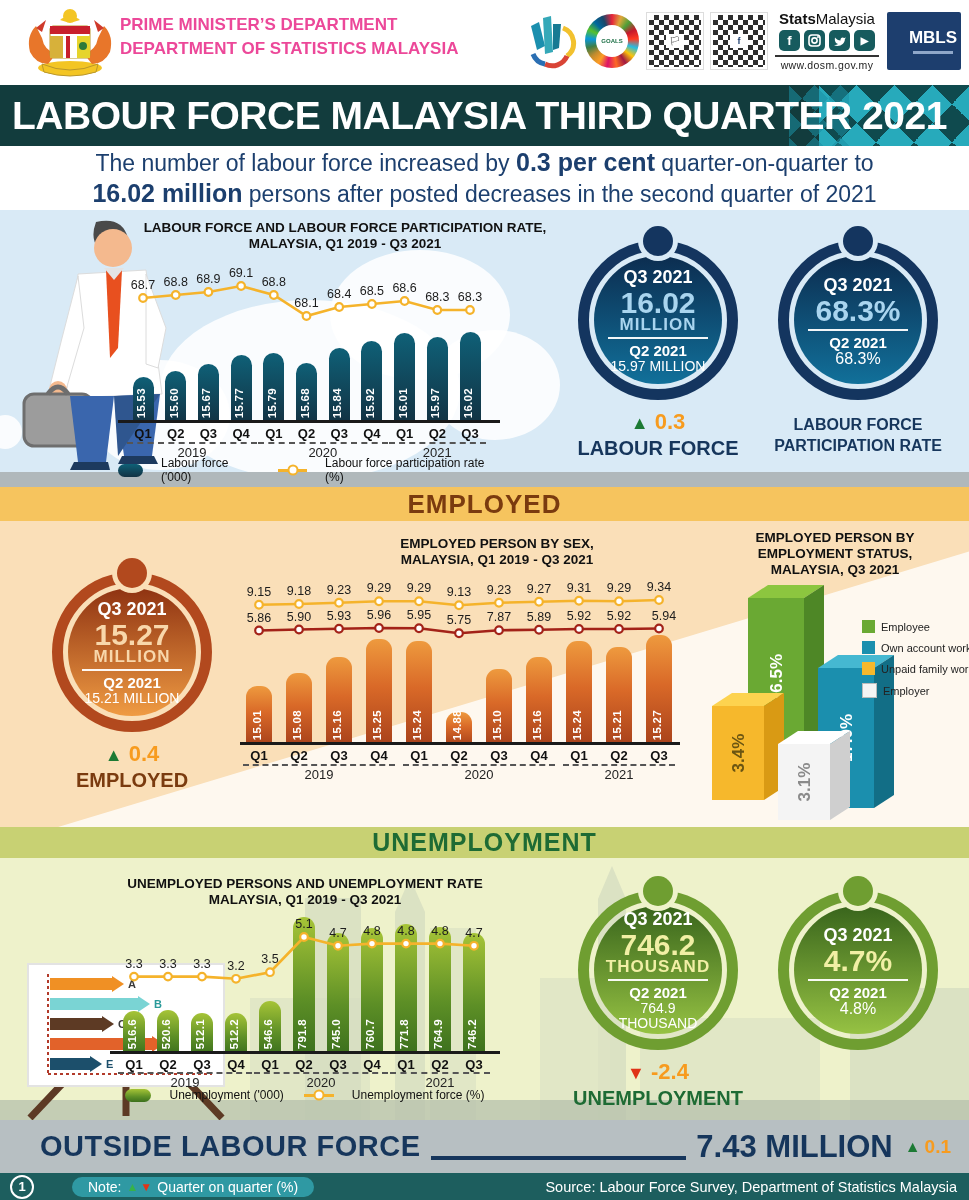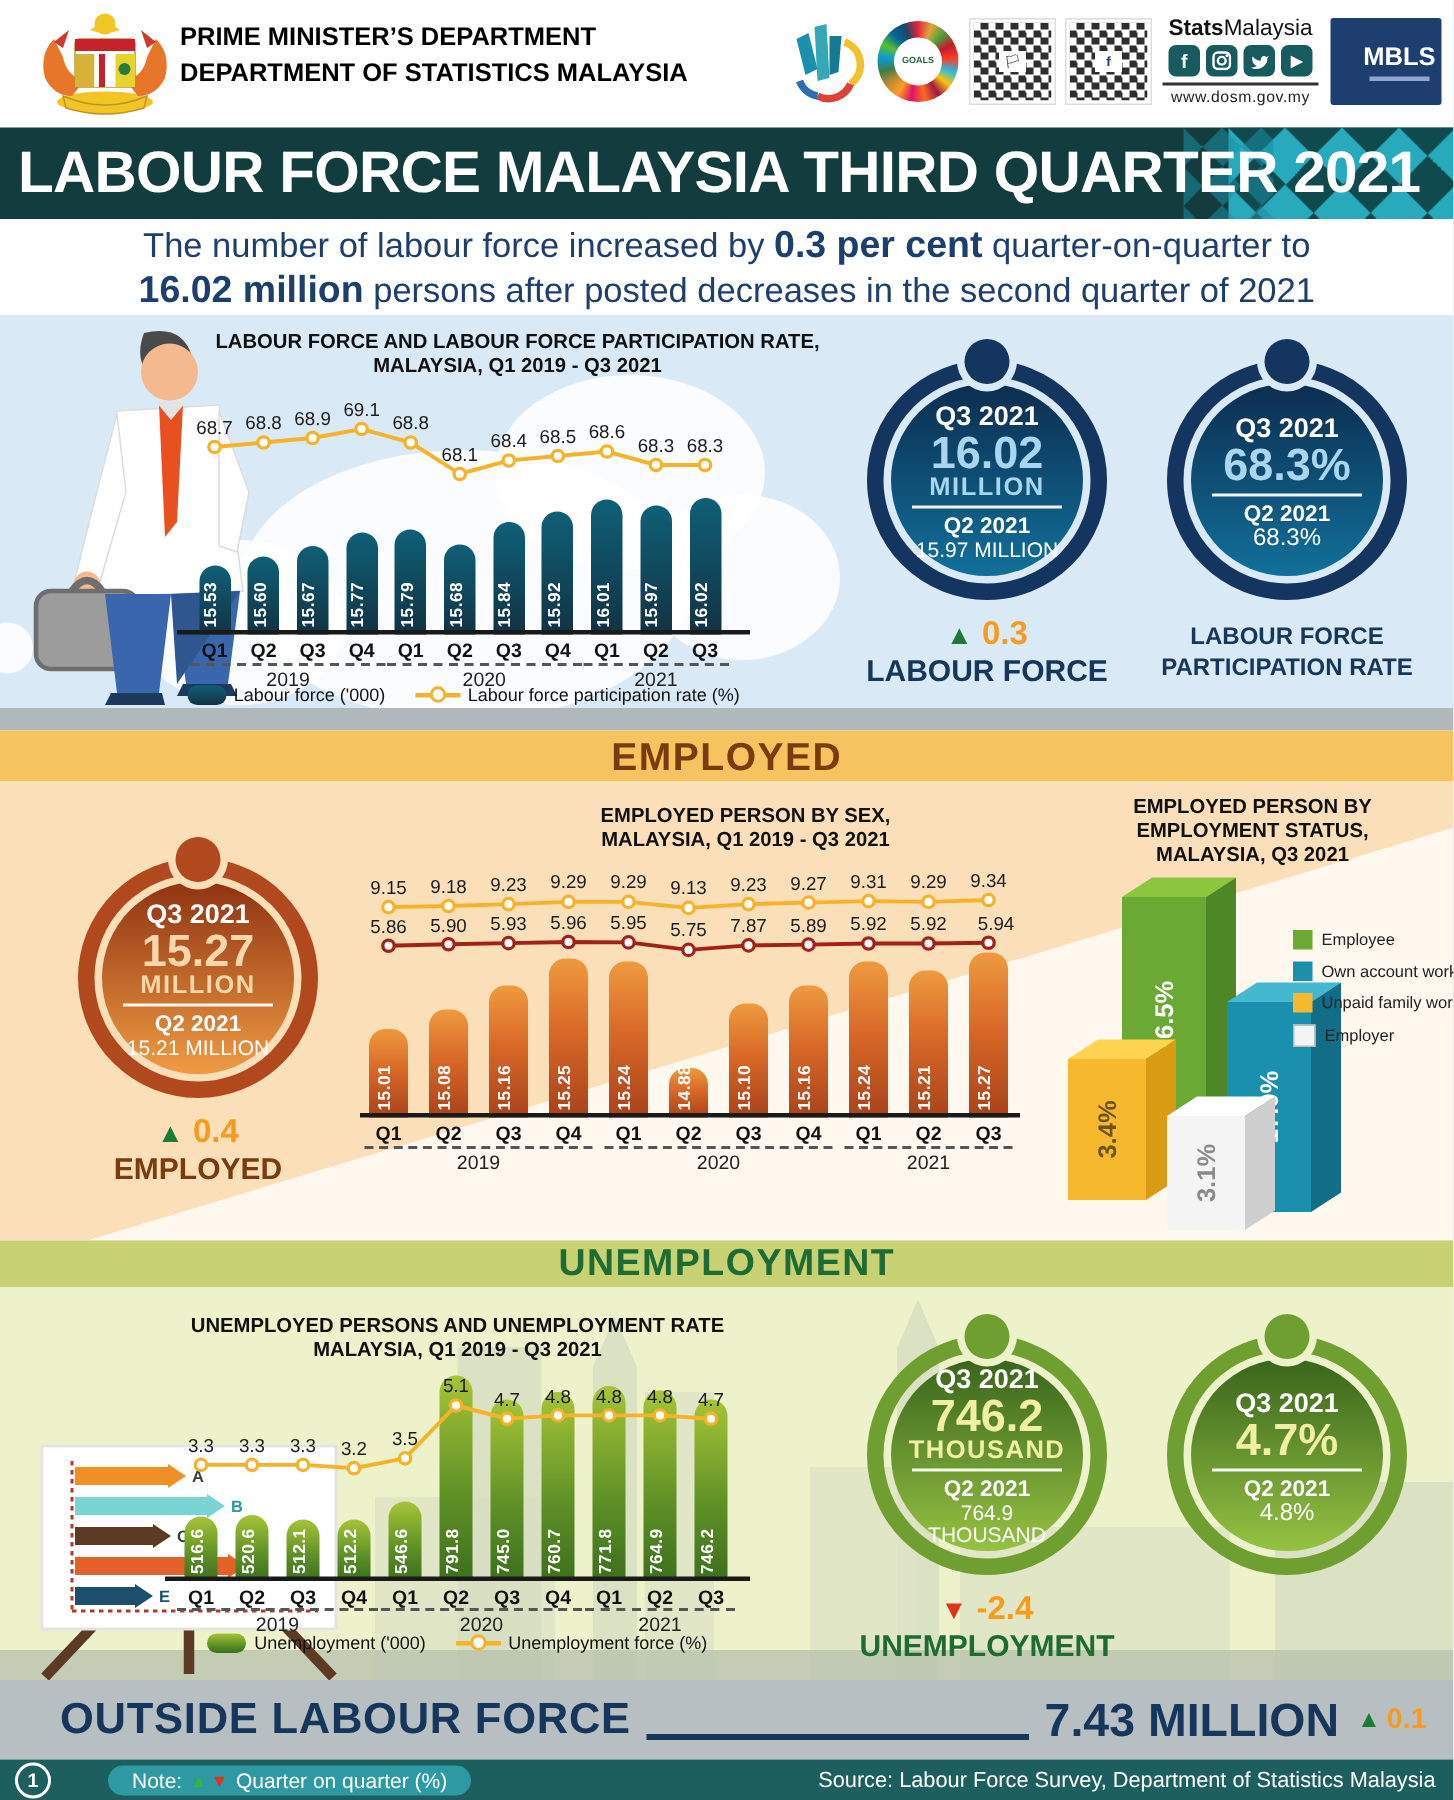--- a/index.html
+++ b/index.html
@@ -1,21 +1,21 @@
 <!DOCTYPE html>
 <html><head>
 <meta charset="utf-8">
 <style>
   html,body{margin:0;padding:0;background:#e8e8e8;font-family:"Liberation Sans",sans-serif;}
   .stage{position:relative;width:969px;height:1200px;background:#fff;overflow:hidden;margin:0 auto;}
   .abs{position:absolute;}
 
   
   .header{position:absolute;left:0;top:0;width:969px;height:85px;background:#fff;}
-  .dept{position:absolute;left:120px;top:13px;font-size:17px;font-weight:800;color:#000000;line-height:24px;}
+  .dept{position:absolute;left:120px;top:13px;font-size:17px;font-weight:800;color:#ec4899;line-height:24px;}
   .logo-row{position:absolute;right:8px;top:10px;display:flex;align-items:center;gap:8px;}
   .qr{width:52px;height:52px;background:repeating-conic-gradient(#2e2e2e 0% 25%,#fff 0% 50%) 0 0/10px 10px;position:relative;border:2px solid #fff;outline:1px solid #ddd;}
   .qr .ctr{position:absolute;left:50%;top:50%;transform:translate(-50%,-50%);width:18px;height:14px;background:#fff;display:flex;align-items:center;justify-content:center;font-size:9px;}
   .sdg{width:54px;height:54px;border-radius:50%;background:conic-gradient(#e5243b,#dda63a,#4c9f38,#c5192d,#ff3a21,#26bde2,#fcc30b,#a21942,#fd6925,#dd1367,#fd9d24,#bf8b2e,#3f7e44,#0a97d9,#56c02b,#00689d,#19486a,#e5243b);position:relative;}
   .sdg .in{position:absolute;inset:11px;background:#fff;border-radius:50%;display:flex;align-items:center;justify-content:center;font-size:6px;font-weight:800;color:#1a6e44;}
   .stats-block{width:104px;text-align:center;}
   .stats-name{font-size:15px;color:#111;}
   .stats-name b{font-weight:800;}
   .social-row{display:flex;gap:4px;justify-content:center;margin:3px 0 4px;}
   .soc{width:21px;height:21px;border-radius:5px;background:#175b5e;color:#fff;display:flex;align-items:center;justify-content:center;font-size:13px;font-weight:800;}
@@ -57,21 +57,21 @@
   .bar-teal{background:linear-gradient(180deg,#0f6077 0%,#123243 100%);}
   .bar-orange{background:linear-gradient(180deg,#ee9a3e 0%,#d96928 45%,#a9421b 100%);}
   .bar-green{background:linear-gradient(180deg,#a6c437 0%,#5d8f26 60%,#3c701d 100%);}
   .bar-label{position:absolute;bottom:5px;writing-mode:vertical-rl;transform:rotate(180deg);font-size:11.5px;font-weight:700;color:#fff;letter-spacing:.3px;}
   .line-label{position:absolute;width:40px;text-align:center;font-size:12.5px;color:#1d1d1d;}
   .cats,.years,.dashes,.legend-row{position:absolute;left:0;right:0;}
   .cat{position:absolute;width:30px;text-align:center;font-size:13px;font-weight:700;color:#111;}
   .yr{position:absolute;text-align:center;font-size:13px;color:#222;}
   .dash{position:absolute;border-bottom:2px dashed #555;height:0;}
   .legend-row{display:flex;justify-content:center;gap:20px;align-items:center;font-size:12px;color:#111;}
-  .leg-item{display:flex;align-items:center;gap:5px;}
+  .leg-item{display:flex;align-items:center;gap:18px;}
   .sw-bar{width:26px;height:13px;border-radius:7px;}
   .lsw{width:30px;height:3px;position:relative;}
   .ldot{position:absolute;left:50%;top:50%;transform:translate(-50%,-50%);width:7px;height:7px;border-radius:50%;background:#fff;border:2px solid;}
 
   
   .badge{position:absolute;width:180px;text-align:center;z-index:3;}
   .badge-ball{position:absolute;top:0;left:50%;margin-left:-15px;width:30px;height:30px;border-radius:50%;z-index:3;}
   .badge-ring{box-sizing:border-box;width:160px;height:160px;border-radius:50%;margin:14px auto 0;position:relative;border:11px solid;}
   .badge-inner{position:absolute;inset:5px;border-radius:50%;display:flex;flex-direction:column;justify-content:center;align-items:center;}
   .b-period{font-size:18px;font-weight:800;color:#fff;}

